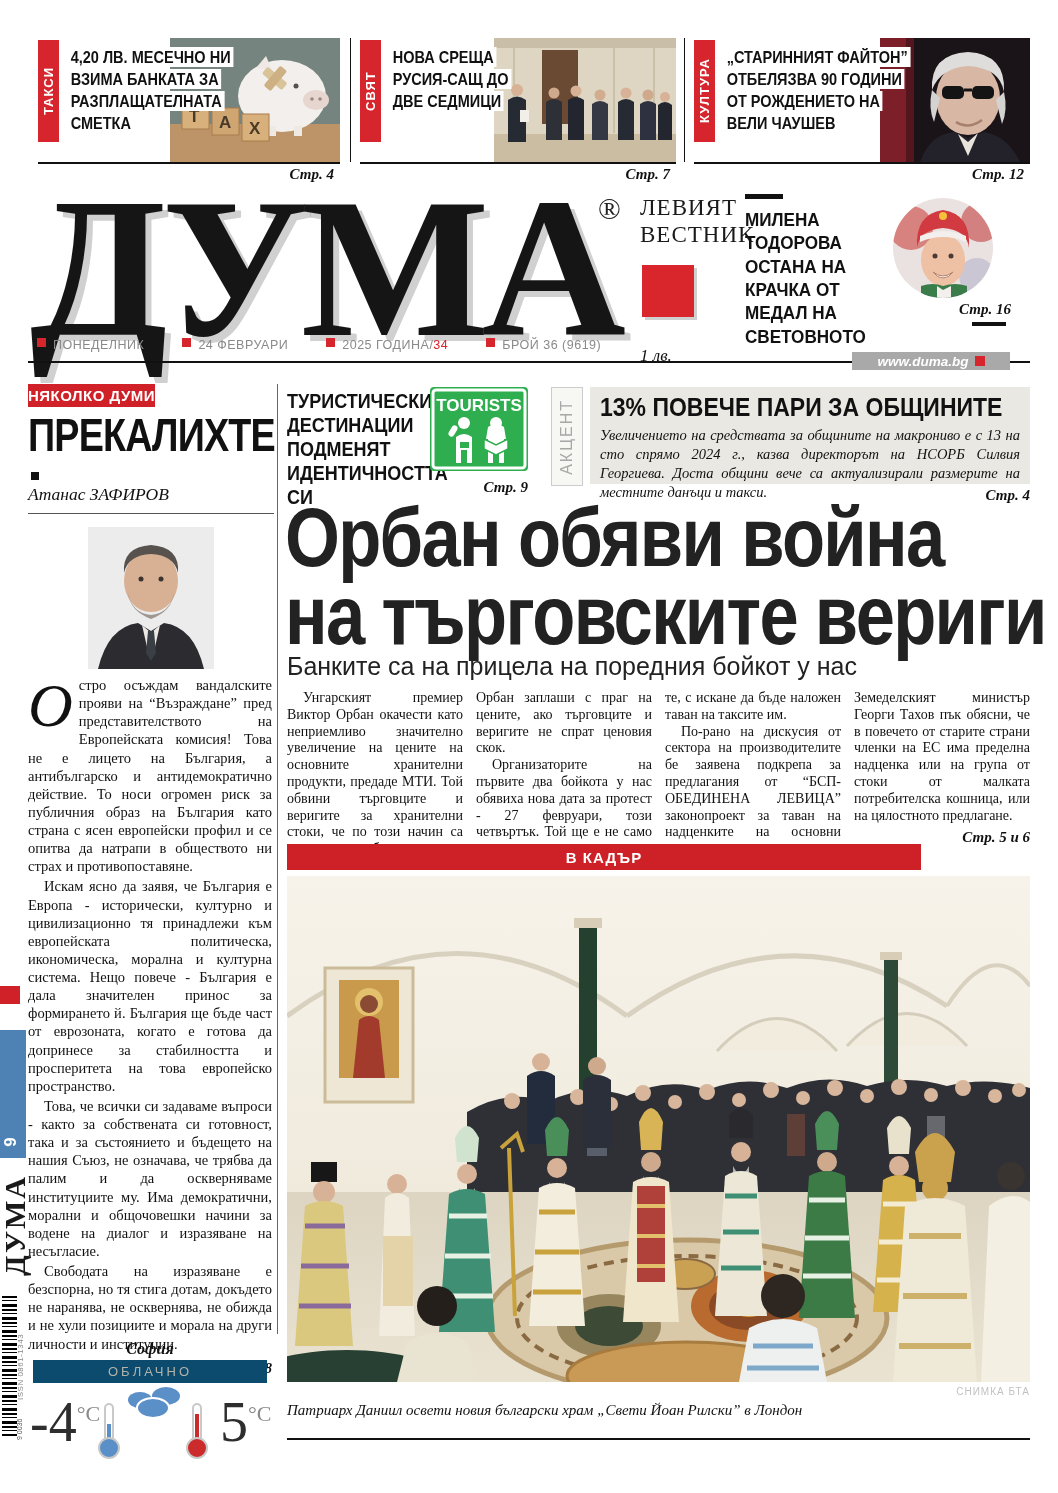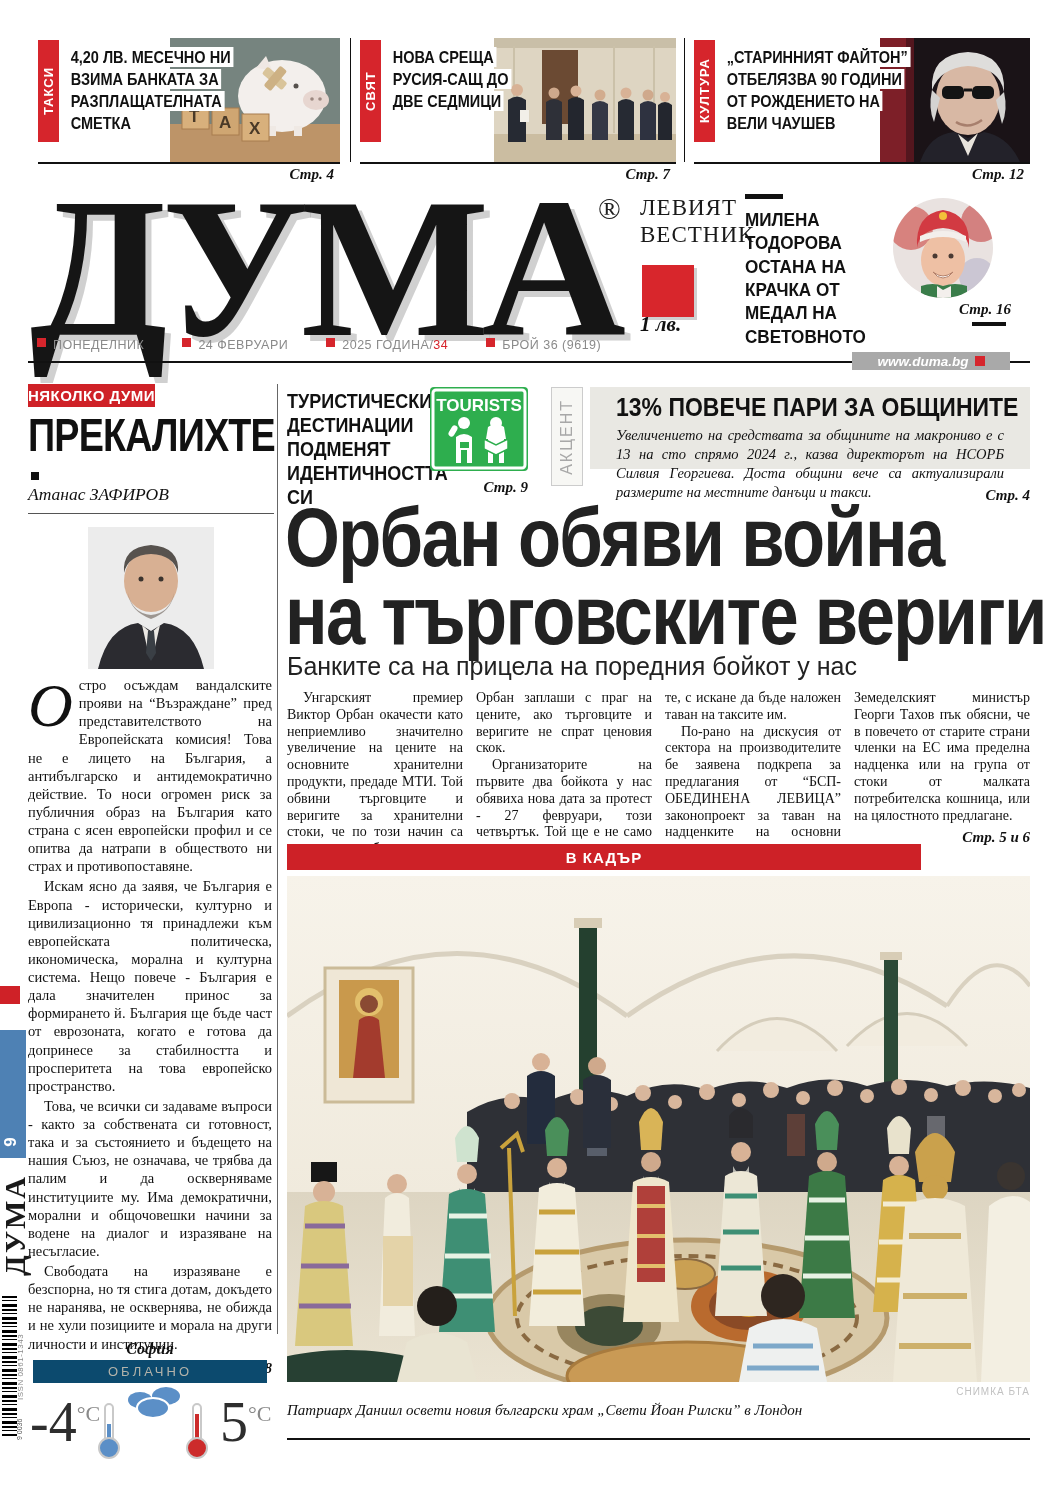--- a/index.html
+++ b/index.html
@@ -23,21 +23,21 @@
         font-size:200px;line-height:1;letter-spacing:-8px;color:#151515;
         text-shadow:6px 6px 0 rgba(120,120,120,.35);}
   .rmark{position:absolute;left:598px;top:192px;font-size:30px;font-family:"Liberation Serif",serif;color:#222;}
   .tagline{position:absolute;left:640px;top:194px;font-size:23px;line-height:1.18;letter-spacing:1px;color:#1a1a1a;}
   .redsq{position:absolute;left:642px;top:265px;width:52px;height:52px;background:#d8262c;box-shadow:3px 3px 0 rgba(120,120,120,.35);}
   .dateline{position:absolute;left:37px;top:338px;display:flex;gap:38px;font-family:"Liberation Sans",sans-serif;
             font-size:12.5px;color:#8a8a8a;letter-spacing:.5px;align-items:center;}
   .dl-item{display:flex;align-items:flex-start;gap:7px;}
   .bullet{width:9px;height:9px;background:#d6252c;display:inline-block;}
   .dl-red{color:#d6252c;}
-  .price{position:absolute;left:640px;top:312px;font-weight:700;font-style:italic;font-size:21px;}
+  .price{position:absolute;left:640px;top:346px;font-weight:400;font-style:italic;font-size:17px;}
   .mh-rule{position:absolute;left:28px;top:361px;width:1002px;height:2px;background:#111;}
   .webbox{position:absolute;left:852px;top:352px;width:158px;height:18px;background:#a9a9a9;color:#fff;
           font-family:"Liberation Sans",sans-serif;font-weight:700;font-style:italic;font-size:13.5px;
           display:flex;align-items:center;justify-content:center;gap:6px;}
   .webbox .bullet{width:10px;height:10px;}
   
   .dash{position:absolute;background:#111;}
   .sp-title{position:absolute;left:745px;top:208px;width:172px;font-family:"Liberation Sans",sans-serif;
             font-weight:700;font-size:19px;line-height:1.23;transform:scaleX(.9);transform-origin:0 0;}
   .sp-photo{position:absolute;left:893px;top:198px;width:100px;height:100px;border-radius:50%;overflow:hidden;}
@@ -65,22 +65,22 @@
   .w-temp sup{font-size:22px;color:#8a8a8a;}
   
   .tour-title{position:absolute;left:287px;top:389px;width:160px;font-family:"Liberation Sans",sans-serif;
               font-weight:700;font-size:20px;line-height:1.2;transform:scaleX(.9);transform-origin:0 0;}
   .tour-sign{position:absolute;left:430px;top:387px;width:98px;height:84px;}
   .tour-ref{position:absolute;left:430px;top:479px;width:98px;text-align:right;}
   .accent-label{position:absolute;left:551px;top:387px;width:30px;height:97px;border:1px solid #ccc;background:#f7f7f4;
                 display:flex;align-items:center;justify-content:center;}
   .accent-label span{writing-mode:vertical-rl;transform:rotate(180deg);color:#a8a8a8;
                      font-family:"Liberation Sans",sans-serif;font-size:16px;letter-spacing:2px;}
-  .accent-box{position:absolute;left:590px;top:387px;width:440px;height:82px;background:#e9e8e3;box-sizing:border-box;
-              padding:6px 26px;}
+  .accent-box{position:absolute;left:590px;top:387px;width:440px;height:97px;background:#e9e8e3;box-sizing:border-box;
+              padding:6px 10px;}
   .accent-title{font-family:"Liberation Sans",sans-serif;font-weight:700;font-size:25px;
                 transform:scaleX(.92);transform-origin:0 0;white-space:nowrap;}
   .accent-text{font-style:italic;font-size:14.5px;line-height:1.3;text-align:justify;margin-top:4px;}
   .accent-ref{position:absolute;left:930px;top:487px;width:100px;text-align:right;}
   
   .lead-hl{position:absolute;left:285px;top:498px;font-family:"Liberation Sans",sans-serif;font-weight:700;
            font-size:84px;line-height:.93;letter-spacing:-2px;color:#222;}
   .lead-hl span{display:inline-block;transform:scaleX(.84);transform-origin:0 0;white-space:nowrap;}
   .lead-sub{position:absolute;left:287px;top:652px;font-family:"Liberation Sans",sans-serif;font-size:25px;color:#222;}
   .lead-cols{position:absolute;left:287px;top:690px;width:743px;display:flex;gap:13px;}

